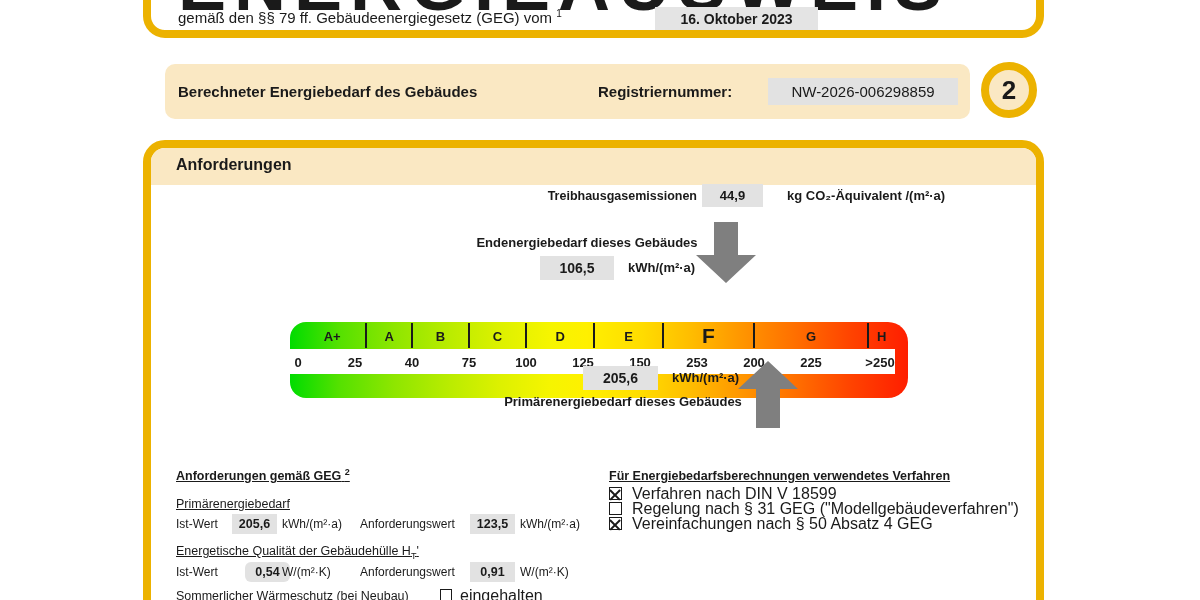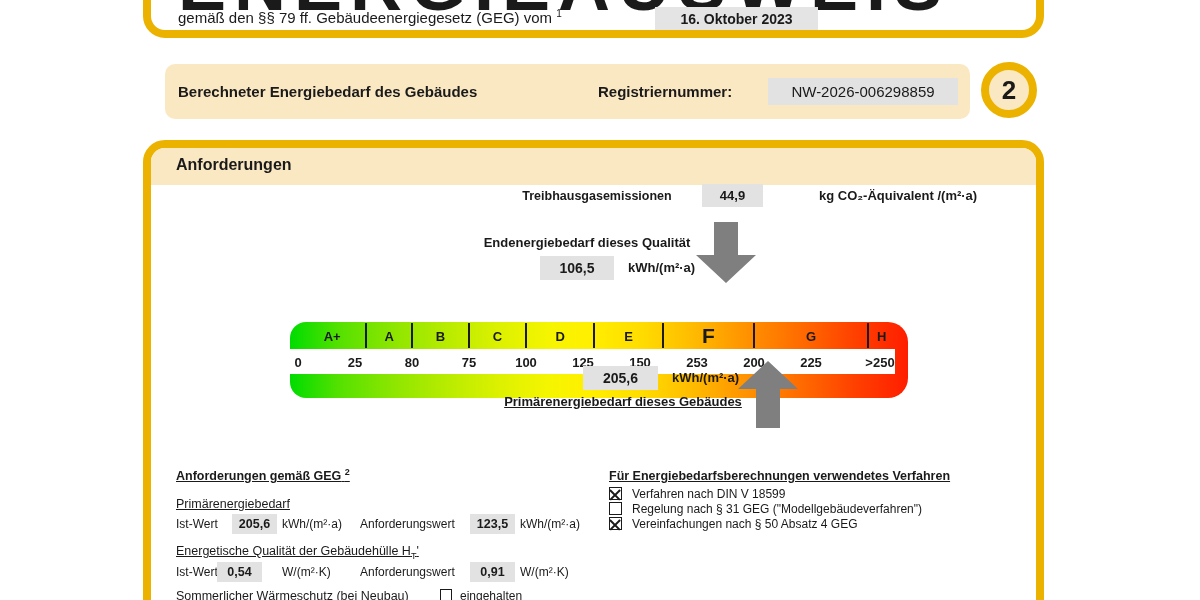--- a/index.html
+++ b/index.html
@@ -33,33 +33,33 @@
         border:8px solid #ECB200;border-radius:22px;box-sizing:border-box;background:#fff;overflow:hidden;}
   .sec-head{position:absolute;left:0;top:0;width:100%;height:37px;background:#FAE8C3;}
   .sec-head .t{position:absolute;left:25px;top:8px;font-size:16px;font-weight:bold;}
   .content{position:absolute;left:0;top:0;width:885px;height:544px;}
 
   .vbox{background:#E2E2E2;display:flex;align-items:center;justify-content:center;
         font-weight:bold;}
   .unit{font-weight:bold;font-size:13px;white-space:nowrap;}
 
   .emis-label{position:absolute;left:346px;top:36px;width:200px;height:24px;line-height:24px;
-        text-align:center;font-weight:bold;font-size:12.5px;}
+        text-align:right;font-weight:bold;font-size:12.5px;}
   .emis-box{position:absolute;left:551px;top:36px;width:61px;height:23px;font-size:13px;}
   .emis-unit{position:absolute;left:636px;top:36px;height:24px;line-height:24px;}
 
   .ee-label{position:absolute;left:286px;top:87px;width:300px;text-align:center;
         font-weight:bold;font-size:13px;}
   .ee-box{position:absolute;left:389px;top:108px;width:74px;height:24px;font-size:14px;}
   .ee-unit{position:absolute;left:477px;top:108px;height:24px;line-height:24px;}
 
   .pe-box{position:absolute;left:432px;top:218px;width:75px;height:24px;font-size:14px;}
   .pe-unit{position:absolute;left:521px;top:218px;height:24px;line-height:24px;}
   .pe-label{position:absolute;left:322px;top:246px;width:300px;text-align:center;
-        font-weight:bold;font-size:13px;text-decoration:underline;}
+        font-weight:bold;font-size:13px;}
 
   .arrow{position:absolute;}
 
   
   .scale{position:absolute;left:139px;top:137px;width:618px;height:76px;border-radius:16px 20px 20px 16px;
      background:linear-gradient(90deg,#00DC00 0%,#55E100 8%,#8FE600 17%,#BBEC00 26%,#DDF100 34%,
         #F6F500 42%,#FFF000 48%,#FFDC00 57%,#FFBC00 65%,#FF9600 73%,#FF6E00 82%,#FF4200 91%,#FF1E00 100%);}
   .letters{position:absolute;left:0;top:0;width:100%;height:27px;}
   .letters .divider{position:absolute;top:1px;height:25px;width:2px;background:#1a1a1a;}
   .letters .band-letter{position:absolute;top:50%;transform:translate(-50%,-50%);
@@ -77,21 +77,21 @@
   .col-sub sub{font-size:9px;}
   .req-row{position:absolute;left:0;width:620px;height:20px;font-size:12px;}
   .req-row span{position:absolute;top:0;height:20px;line-height:20px;white-space:nowrap;}
   .req-row .vbox{line-height:20px;text-align:center;font-size:12.5px;}
 
   .checkbox{position:absolute;width:12px;height:12px;border:1.5px solid #1a1a1a;box-sizing:border-box;}
   .checkbox.checked::before,.checkbox.checked::after{content:"";position:absolute;left:-14%;top:50%;
         width:128%;height:1.6px;background:#1a1a1a;}
   .checkbox.checked::before{transform:rotate(45deg);}
   .checkbox.checked::after{transform:rotate(-45deg);}
-  .chk-label{position:absolute;font-size:12px;white-space:nowrap;height:14px;line-height:14px;}
+  .chk-label{position:absolute;font-size:16px;white-space:nowrap;height:14px;line-height:14px;}
 </style>
 </head>
 <body>
 
 <div class="stage">
 
   <div class="box1">
     <div class="big-title">ENERGIEAUSWEIS</div>
     <div class="subtitle"><span>gemäß den §§ 79 ff. Gebäudeenergiegesetz (GEG) vom</span> <sup>1</sup></div>
     <div class="date-box">16. Oktober 2023</div>
@@ -105,23 +105,23 @@
   <div class="page-circle">2</div>
 
   <div class="box3">
     <div class="sec-head">
       <div class="t">Anforderungen</div>
     </div>
     <div class="content" style="top:37px;">
 
       <div class="emis-label" style="top:-1px;">Treibhausgasemissionen</div>
       <div class="emis-box vbox" style="top:-1px;">44,9</div>
-      <div class="emis-unit unit" style="top:-1px;margin-left:32px;">kg CO₂-Äquivalent /(m²·a)</div>
-
-      <div class="ee-label" style="top:50px;">Endenergiebedarf dieses Qualität</div>
+      <div class="emis-unit unit" style="top:-1px;">kg CO₂-Äquivalent /(m²·a)</div>
+
+      <div class="ee-label" style="top:50px;">Endenergiebedarf dieses Gebäudes</div>
       <div class="ee-box vbox" style="top:71px;">106,5</div>
       <div class="ee-unit unit" style="top:71px;">kWh/(m²·a)</div>
 
       <svg class="arrow" style="left:545px;top:37px;" width="60" height="62" viewBox="0 0 60 62">
         <polygon points="18,0 42,0 42,33 60,33 30,61 0,33 18,33" fill="#7F7F7F"></polygon>
       </svg>
 
       <div class="scale">
         <div class="letters">
             <span class="band-letter" style="left: 42.2px;">A+</span>
@@ -138,21 +138,21 @@
             <div class="divider" style="left: 371.8px;"></div>
             <span class="band-letter hl" style="left: 418.4px;">F</span>
             <div class="divider" style="left: 463px;"></div>
             <span class="band-letter" style="left: 521px;">G</span>
             <div class="divider" style="left: 577px;"></div>
             <span class="band-letter" style="left: 591.68px;">H</span>
           </div>
         <div class="scale-mid">
             <span class="tick" style="left: 8px;">0</span>
             <span class="tick" style="left: 65px;">25</span>
-            <span class="tick" style="left: 122px;">80</span>
+            <span class="tick" style="left: 122px;">40</span>
             <span class="tick" style="left: 179px;">75</span>
             <span class="tick" style="left: 236px;">100</span>
             <span class="tick" style="left: 293px;">125</span>
             <span class="tick" style="left: 350px;">150</span>
             <span class="tick" style="left: 407px;">253</span>
             <span class="tick" style="left: 464px;">200</span>
             <span class="tick" style="left: 521px; text-align: center;">225</span>
             <span class="tick" style="left: 590px;">&gt;250</span>
           </div>
       </div>
@@ -173,21 +173,21 @@
         <span class="vbox" style="left:81px;width:45px;">205,6</span>
         <span style="left:131px;">kWh/(m²·a)</span>
         <span style="left:209px;">Anforderungswert</span>
         <span class="vbox" style="left:319px;width:45px;">123,5</span>
         <span style="left:369px;">kWh/(m²·a)</span>
       </div>
 
       <div class="col-sub" style="left:25px;top:359px;"><span>Energetische Qualität der Gebäudehülle H</span><sub>T</sub><span>'</span></div>
       <div class="req-row" style="top:377px;">
         <span style="left:25px;">Ist-Wert</span>
-        <span class="vbox" style="left:66px;width:45px;">0,54</span>
+        <span class="vbox" style="left:94px;width:45px;border-radius:6px;">0,54</span>
         <span style="left:131px;">W/(m²·K)</span>
         <span style="left:209px;">Anforderungswert</span>
         <span class="vbox" style="left:319px;width:45px;">0,91</span>
         <span style="left:369px;">W/(m²·K)</span>
       </div>
 
       <div class="col-sub" style="left:25px;top:404px;"><span>Sommerlicher Wärmeschutz (bei Neubau)</span></div>
       <div class="checkbox" style="left:289px;top:404px;"></div>
       <div class="chk-label" style="left:309px;top:404px;">eingehalten</div>
 

